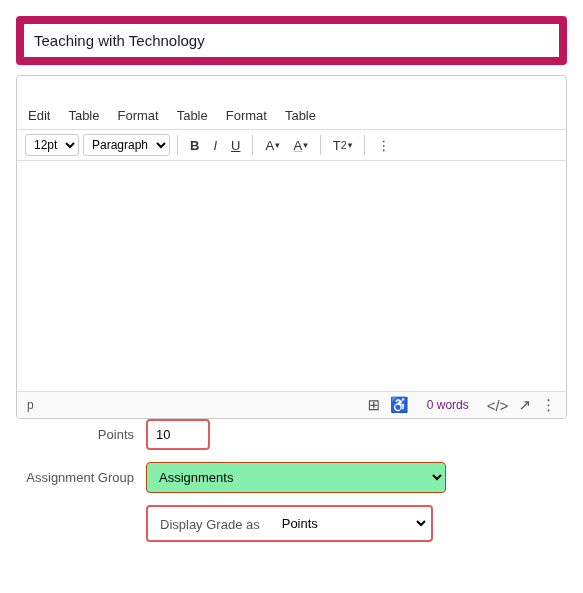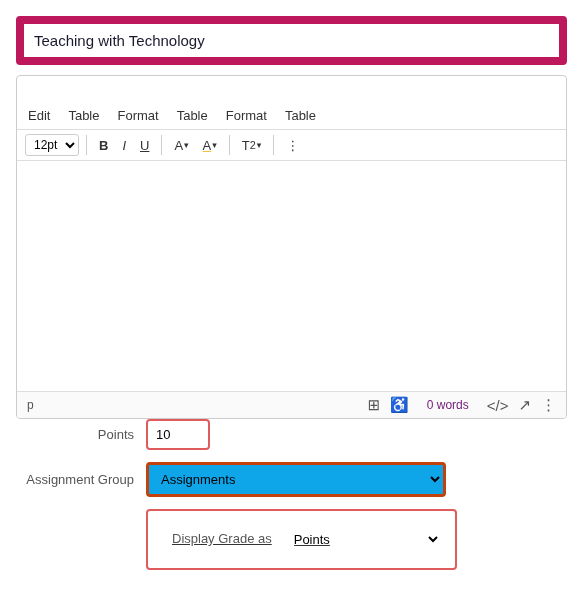--- a/index.html
+++ b/index.html
@@ -148,35 +148,34 @@
     .points-input {
       border: none;
       outline: none;
       padding: 6px 8px;
       font-size: 13px;
       width: 60px;
       border-radius: 4px;
     }
     .form-select {
       flex: 1;
-      border: 3px solid #c2410c;
+      border: 1px solid #c2410c;
       border-radius: 4px;
       padding: 6px 8px;
       font-size: 13px;
-      background: #0ea5e9;
+      background: #86efac;
       cursor: pointer;
       max-width: 300px;
     }
     .display-grade-row {
       border: 2px solid #e05c5c;
       border-radius: 4px;
-      padding: 14px;
-      display: flex;
-      align-items: flex-start;
-      text-decoration: underline;
+      padding: 2px;
+      display: flex;
+      align-items: flex-end;
     }
     .display-grade-label {
       padding: 6px 10px;
       font-size: 13px;
       color: #555;
       white-space: nowrap;
     }
     .display-grade-select {
       border: none;
       outline: none;
@@ -204,20 +203,25 @@
       <span>Format</span>
       <span>Table</span>
       <span>Format</span>
       <span>Table</span>
     </div>
 
     <div class="editor-toolbar">
       <div class="toolbar-group">
         <select class="toolbar-select">
           <option>12pt</option>
+        </select>
+      </div>
+      <div class="toolbar-group">
+        <select class="toolbar-select">
+          <option>Paragraph</option>
         </select>
       </div>
       <div class="toolbar-divider"></div>
       <button class="toolbar-btn bold">B</button>
       <button class="toolbar-btn italic">I</button>
       <button class="toolbar-btn underline">U</button>
       <div class="toolbar-divider"></div>
       <button class="toolbar-btn">
         A<span class="chevron">▾</span>
       </button>

